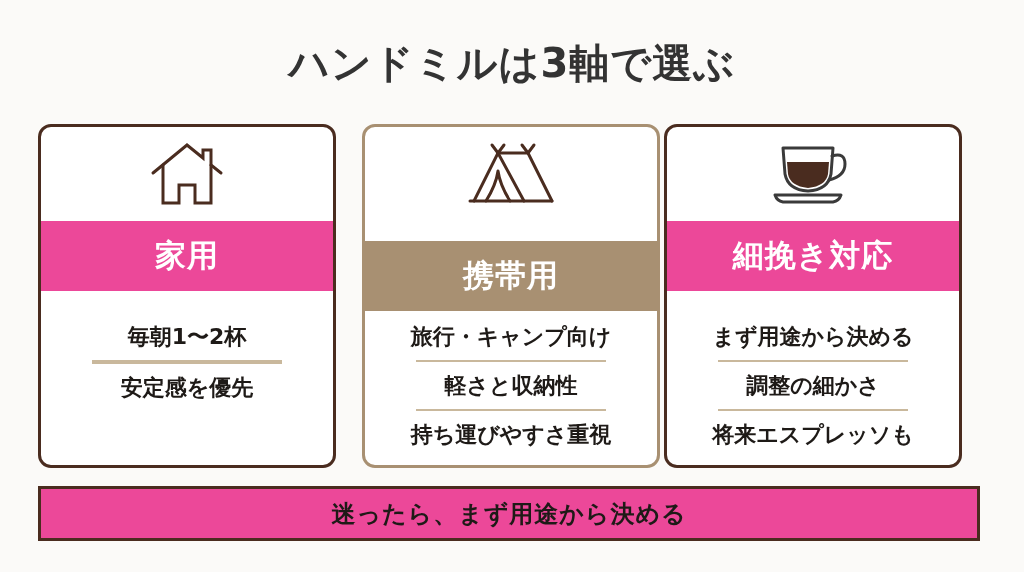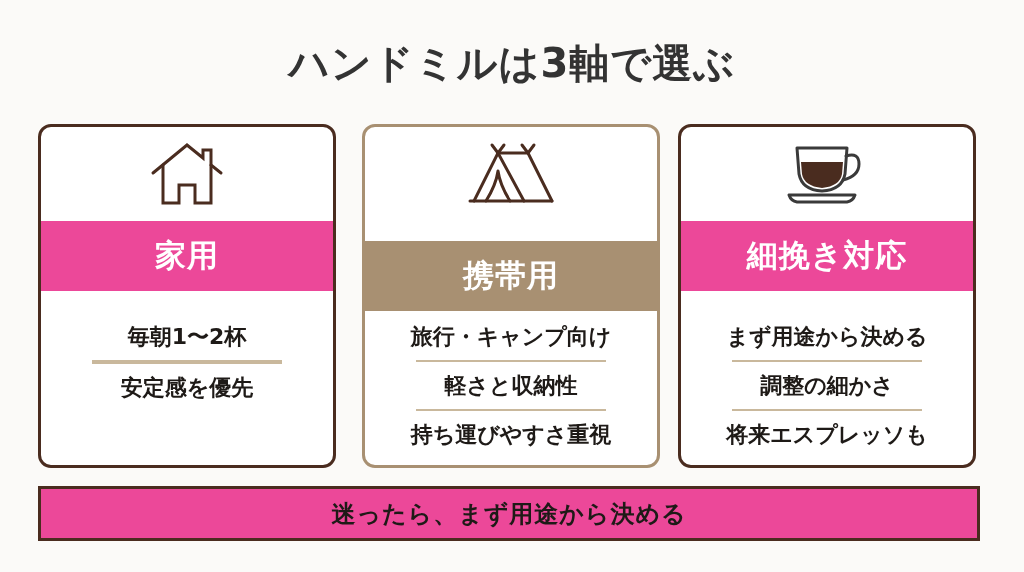--- a/index.html
+++ b/index.html
@@ -89,21 +89,21 @@
   <div class="band">携帯用</div>
   <div class="rows">
     <div class="row">旅行・キャンプ向け</div>
     <div class="divider"></div>
     <div class="row">軽さと収納性</div>
     <div class="divider"></div>
     <div class="row">持ち運びやすさ重視</div>
   </div>
 </div>
 
-<div class="card" style="left:678px;">
+<div class="card" style="left:664px;">
   <div class="icon-area">
     <svg width="80" height="60" viewBox="0 0 80 60">
       <path d="M14,18 L56,18 L55,30 Q53,42 35,44 Q17,42 15,30 Z" fill="#4a2c1f"></path>
       <g fill="none" stroke="#3a3a3a" stroke-width="3" stroke-linejoin="round" stroke-linecap="round">
         <path d="M10,4 L60,4 L58,30 Q55,46 35,47 Q15,46 12,30 Z"></path>
         <path d="M59,12 Q72,8 72,20 Q72,32 56,36"></path>
         <path d="M2,51 L68,51 Q66,57 60,58 L10,58 Q4,57 2,51 Z"></path>
       </g>
     </svg>
   </div>

